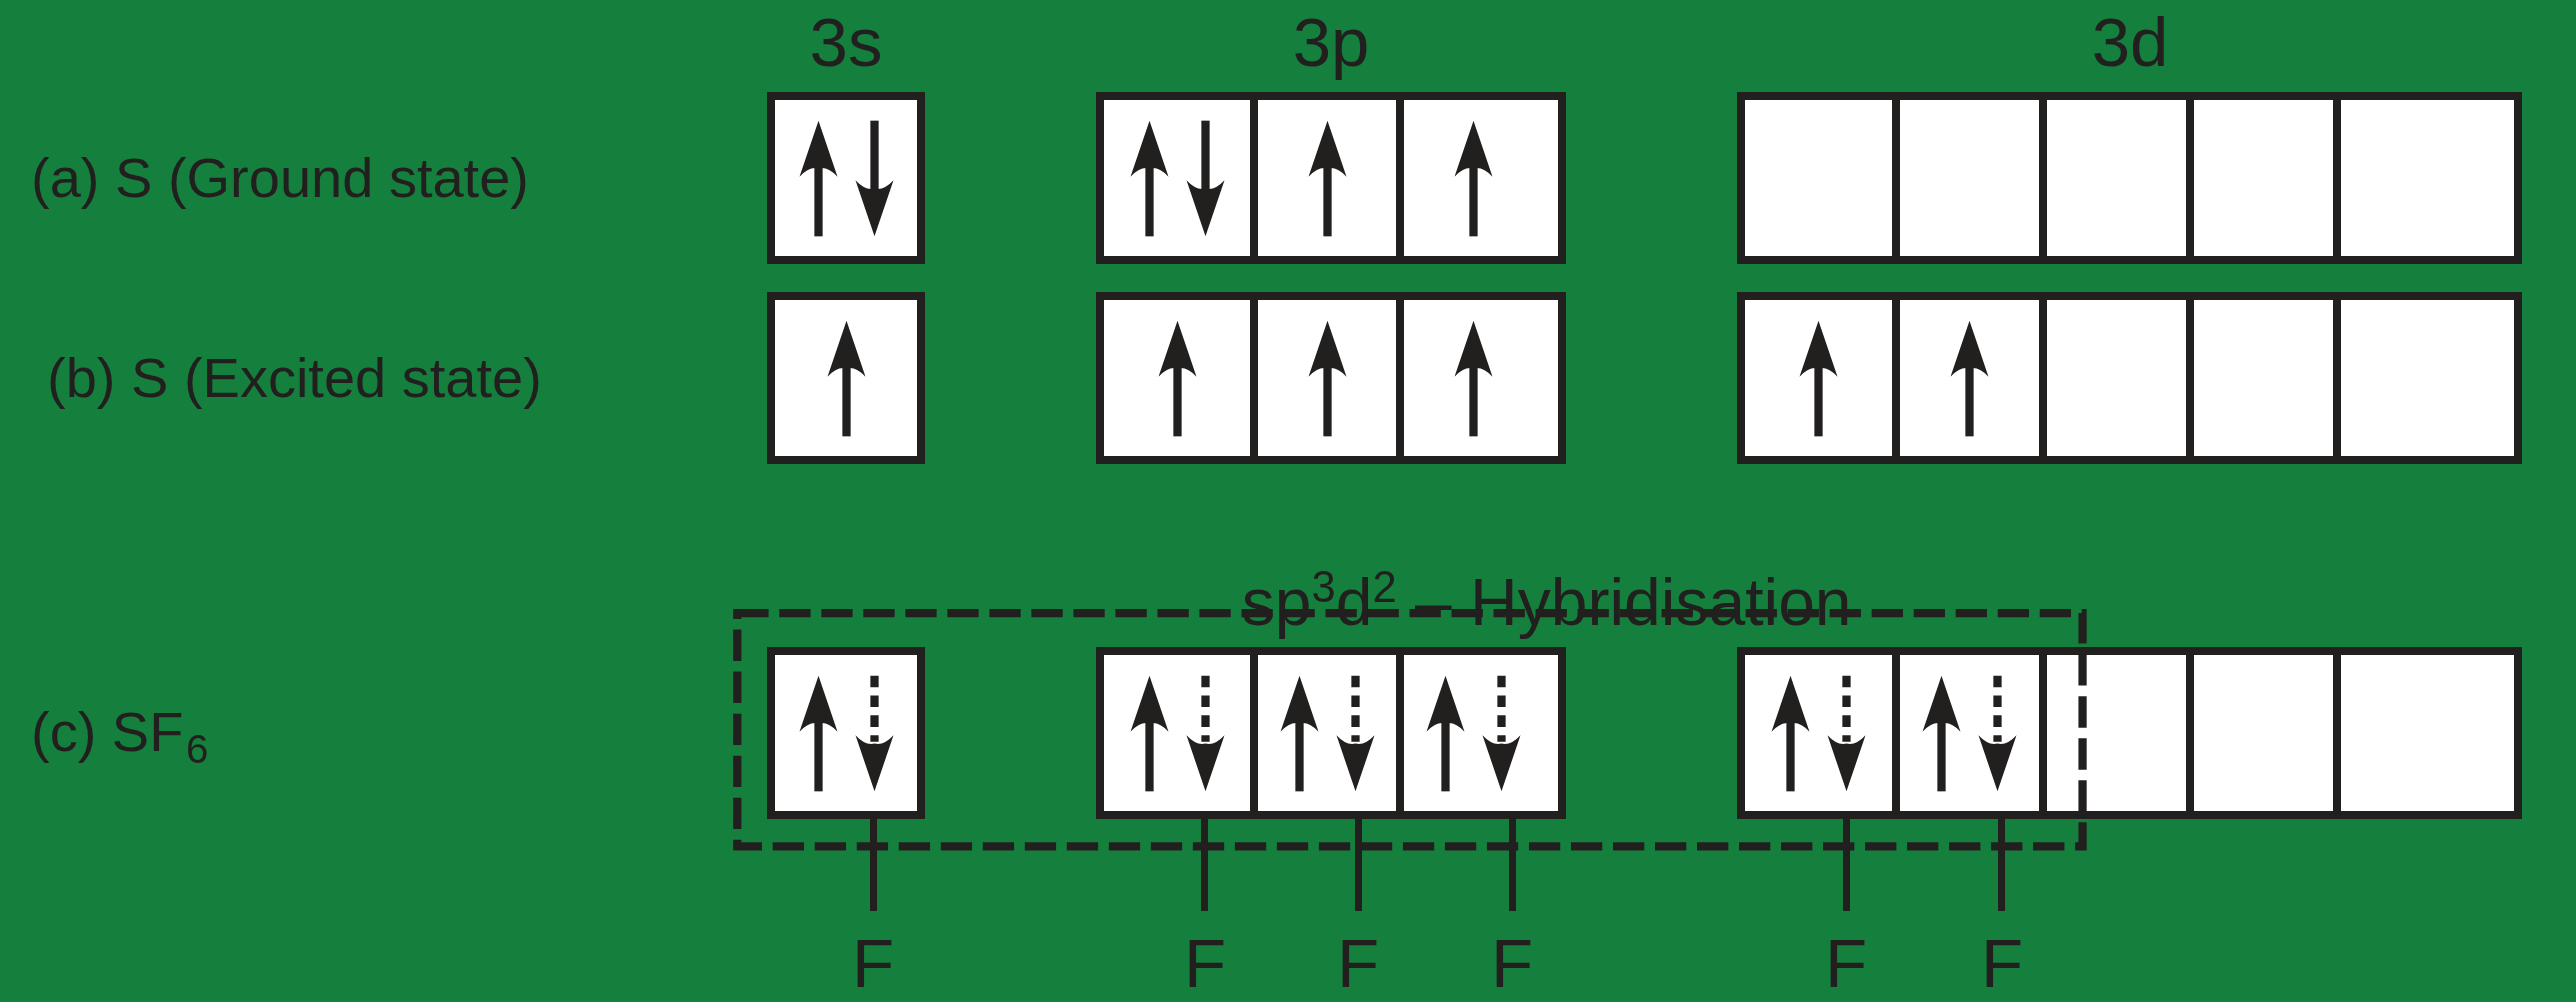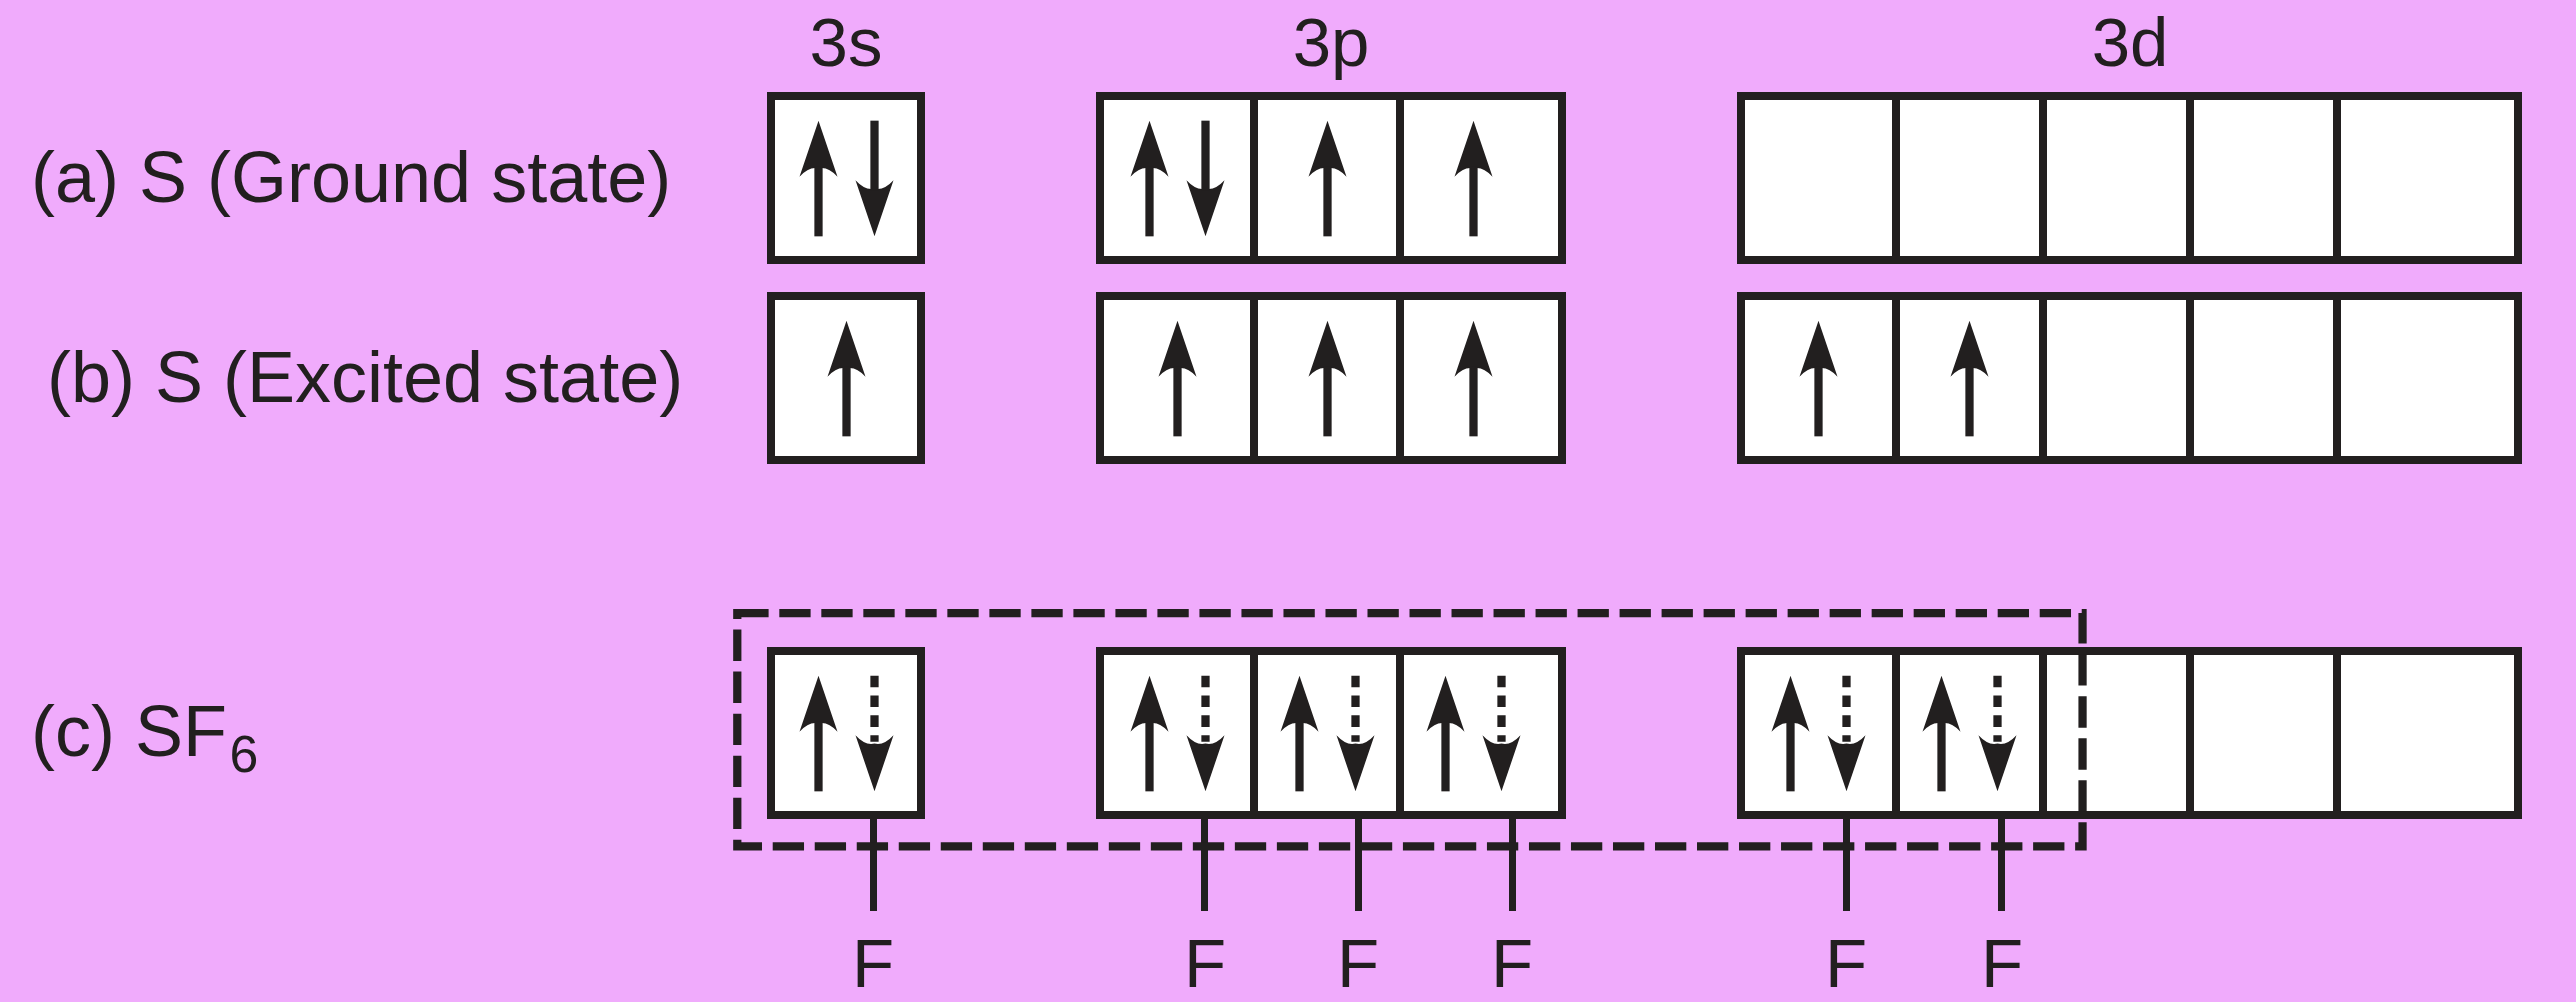--- a/index.html
+++ b/index.html
@@ -1,34 +1,34 @@
 <!DOCTYPE html>
 <html style="font-size:13px"><head>
 <meta charset="utf-8">
 <style>
   * { margin:0; padding:0; box-sizing:border-box; }
   html, body { background:#ffffff; }
   .canvas {
     position:relative;
     width:2576px; height:1003px;
-    background:#f0abfc;
+    background:#15803d;
     color:#221f1f;
     font-family:"Liberation Sans", sans-serif;
     overflow:hidden;
   }
   .shell-label {
     position:absolute; top:5px;
     transform:translateX(-50%);
     font-size:69px; line-height:1.1;
     white-space:nowrap;
   }
   .row-label {
     position:absolute; left:31px;
     transform:translateY(-50%);
-    font-size:72px; line-height:1.1;
+    font-size:56px; line-height:1.1;
     white-space:nowrap;
   }
   .row-label .mol-sub {
     font-size:0.72em;
     position:relative; top:0.3em;
     margin-left:2.5px;
   }
   .hyb-label {
     position:absolute; top:493px; left:1510px;
     transform:translateX(-50%);
@@ -68,20 +68,23 @@
 </style>
 </head>
 <body>
 
 <div class="canvas">
 
   <div class="shell-label" style="left:846px">3s</div>
   <div class="shell-label" style="left:1331px">3p</div>
   <div class="shell-label" style="left:2130px">3d</div>
 
+  <div class="hyb-label">
+    <span>sp</span><span class="sup">3</span><span>d</span><span class="sup">2</span><span> – Hybridisation</span>
+  </div>
 
   <div id="rows-root">
       <div class="row-label" style="top: 178px;"><span>(a) S (Ground state)</span></div>
       <div class="obox" style="left: 767px; top: 92px; width: 158px; height: 172px;">
         <div class="ocell" style="width: 142px;">
           <svg width="43" height="119" viewBox="0 0 52 144" class="arrow-svg">
             <path fill="#221f1f" d="M26 2 L49 70 Q37 57 26 60 Q15 57 3 70 Z"></path>
             <line x1="26" x2="26" stroke="#221f1f" stroke-width="10" y1="58" y2="142"></line>
           </svg>
           <svg width="43" height="119" viewBox="0 0 52 144" class="arrow-svg">

